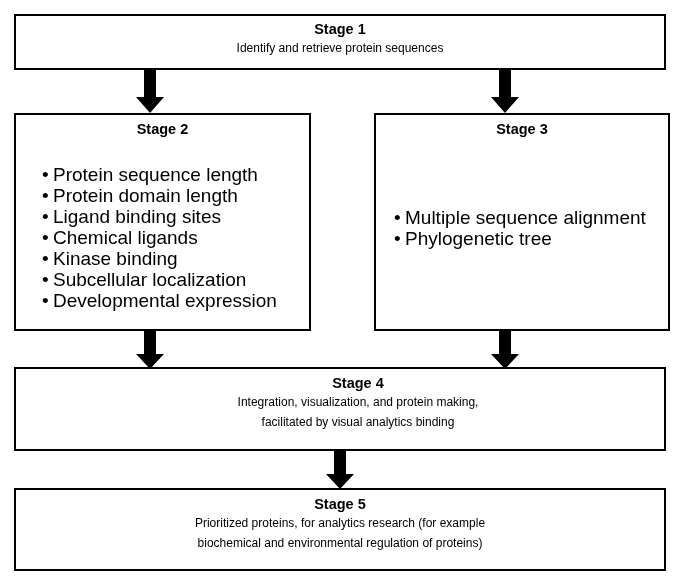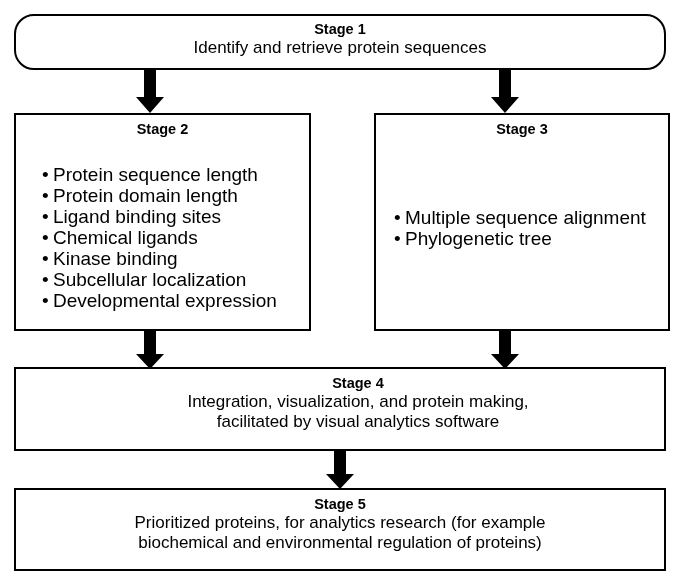--- a/index.html
+++ b/index.html
@@ -24,21 +24,21 @@
     border: 2px solid #000000;
     box-sizing: border-box;
   }
   .box-title {
     font-weight: bold;
     font-size: 14.5px;
     text-align: center;
     line-height: 17px;
   }
   .box-text {
-    font-size: 17px;
+    font-size: 12px;
     text-align: center;
     line-height: 20px;
   }
   .bullet-list {
     list-style: none;
     margin: 15px;
     padding: 0;
     font-size: 19px;
     line-height: 21px;
   }
@@ -48,21 +48,21 @@
     white-space: nowrap;
   }
   .bullet-list li::before {
     content: "\2022";
     position: absolute;
     left: 0;
     top: 0;
   }
 
   
-  #stage1 { left: 14px; top: 14px; width: 652px; height: 56px; border-radius: 20px; }
+  #stage1 { left: 14px; top: 14px; width: 652px; height: 56px; }
   #stage1 .inner { padding-top: 5px; }
 
   
   #stage2 { left: 14px; top: 113px; width: 297px; height: 218px; }
   #stage2 .box-title { margin-top: 6px; }
   #stage2 .bullet-list { margin-top: 26px; margin-left: 26px; }
 
   
   #stage3 { left: 374px; top: 113px; width: 296px; height: 218px; }
   #stage3 .box-title { margin-top: 6px; }
@@ -136,21 +136,21 @@
   <div class="arrow" style="left:491px; top:331px;">
     <svg width="28" height="38" viewBox="0 0 28 38">
       <polygon points="8,0 20,0 20,23 28,23 14,38 0,23 8,23" fill="#000000"></polygon>
     </svg>
   </div>
 
   <div class="box" id="stage4">
     <div class="inner">
       <div class="box-title">Stage 4</div>
       <div class="box-text">Integration, visualization, and protein making,</div>
-      <div class="box-text">facilitated by visual analytics software</div>
+      <div class="box-text">facilitated by visual analytics binding</div>
     </div>
   </div>
 
   <div class="arrow" style="left:326px; top:451px;">
     <svg width="28" height="38" viewBox="0 0 28 38">
       <polygon points="8,0 20,0 20,23 28,23 14,38 0,23 8,23" fill="#000000"></polygon>
     </svg>
   </div>
 
   <div class="box" id="stage5">

